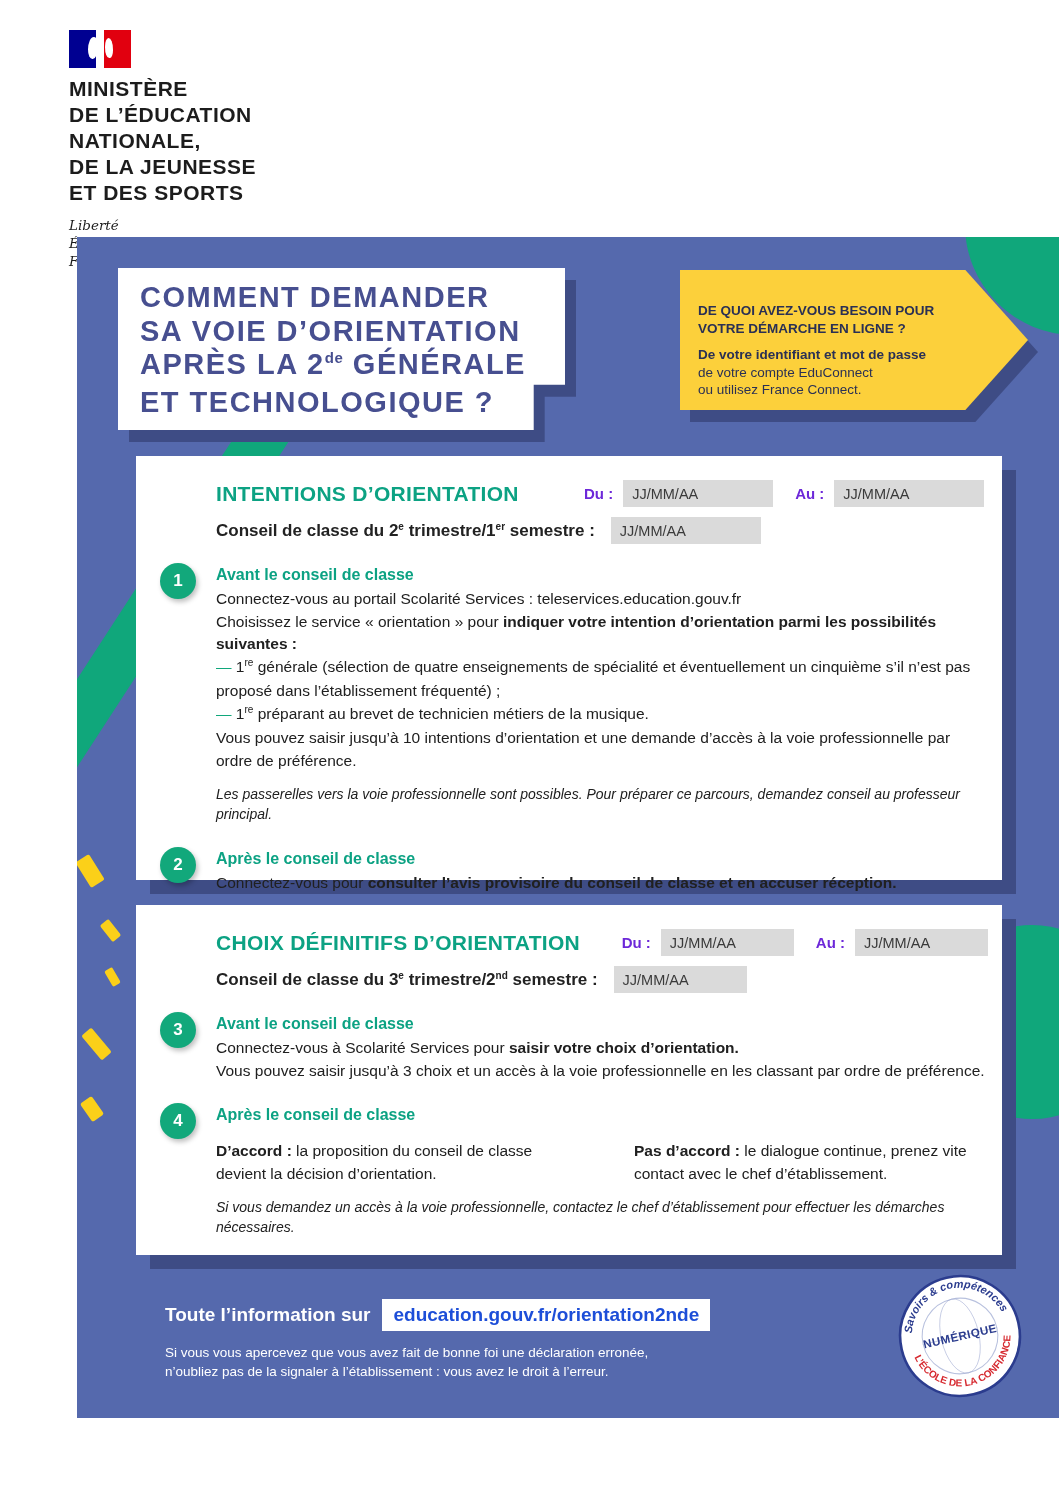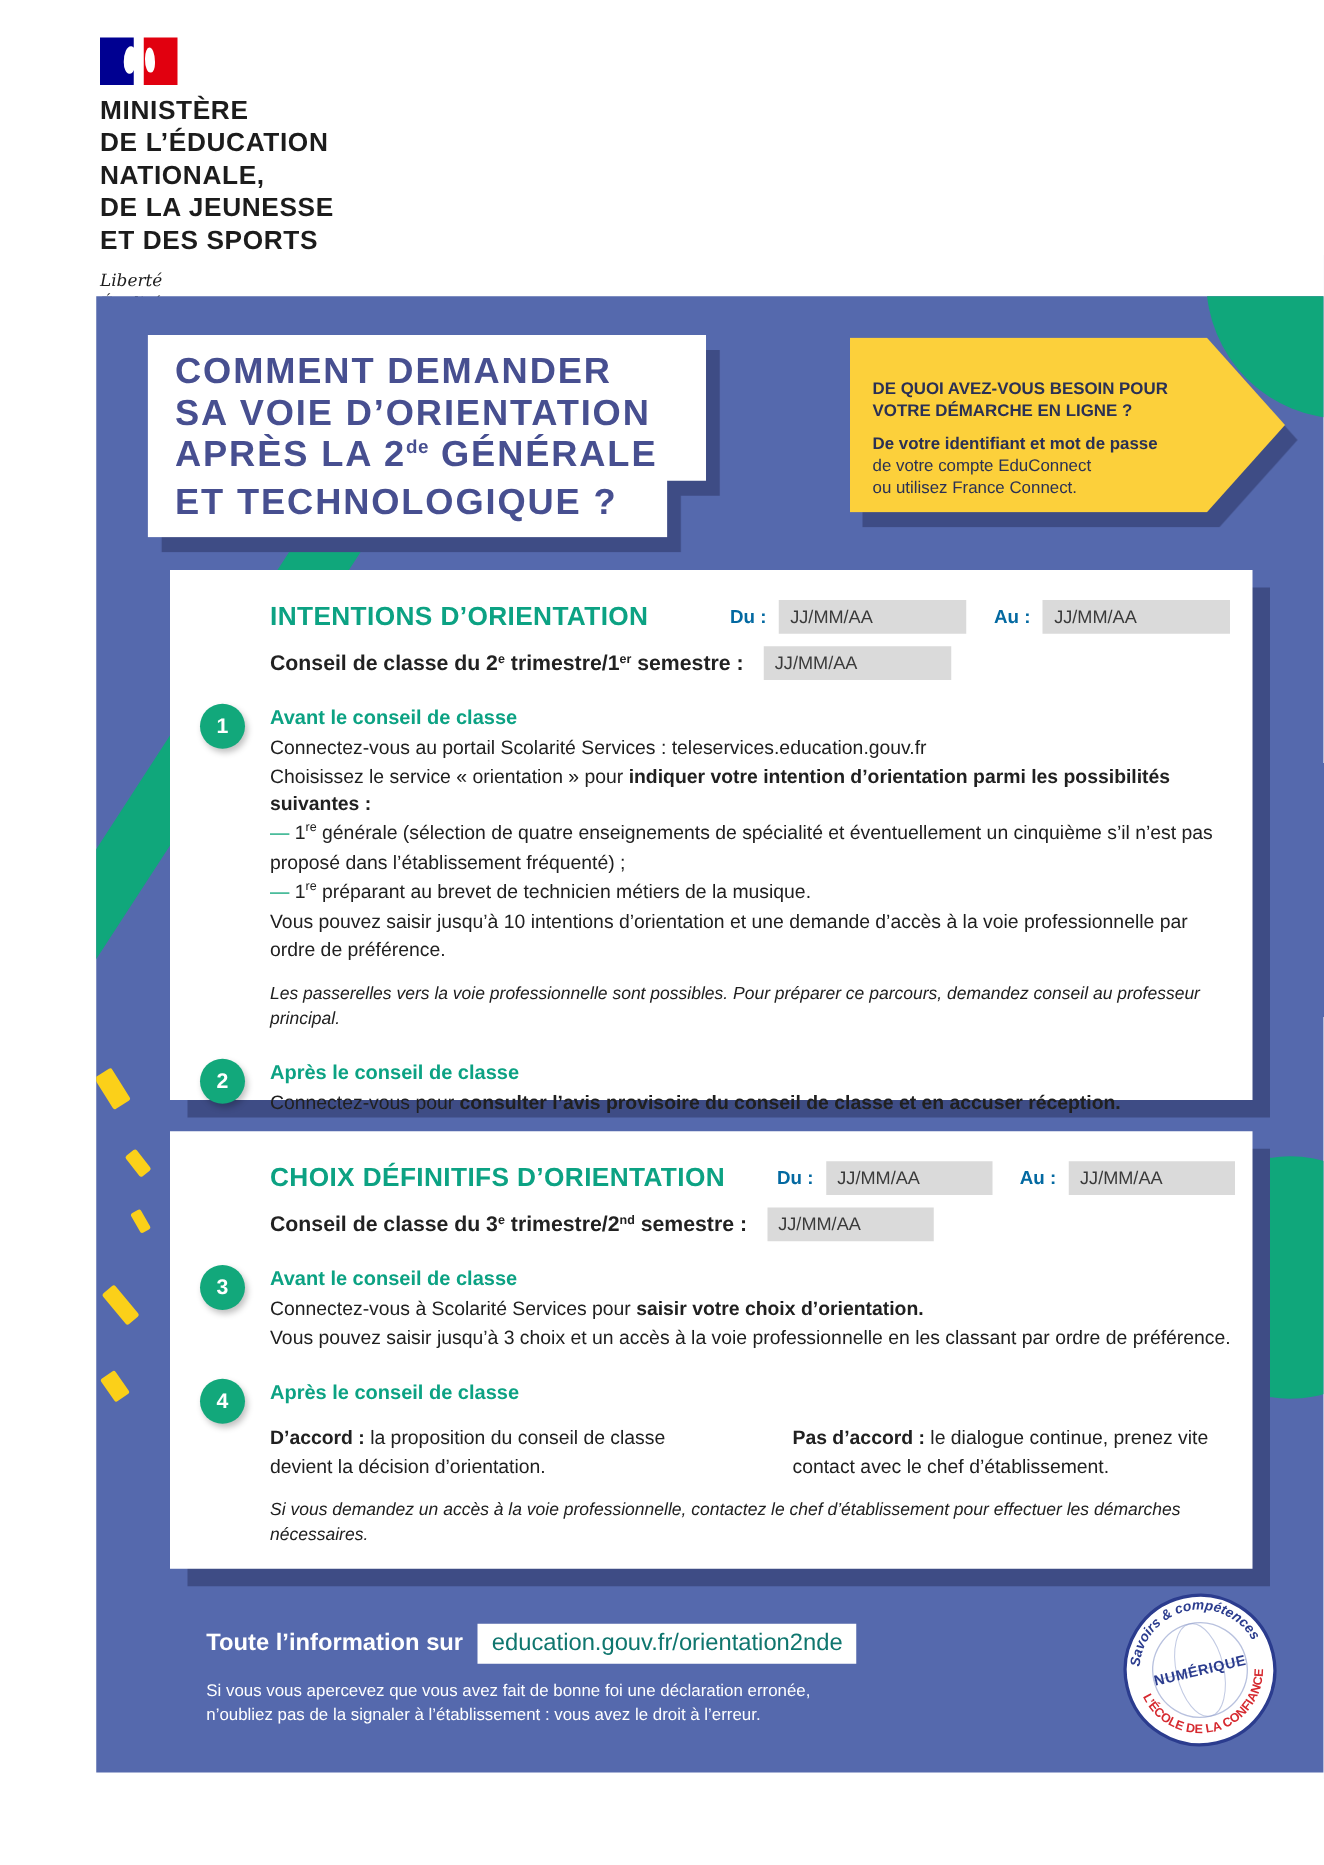--- a/index.html
+++ b/index.html
@@ -1,20 +1,20 @@
 <!DOCTYPE html>
 <html lang="fr"><head>
 <meta charset="utf-8">
 <style>
   html,body{margin:0;padding:0;background:#fff;}
   .page{position:relative;width:1059px;height:1492px;background:#ffffff;overflow:hidden;
         font-family:"Liberation Sans", sans-serif;}
 
   
-  .gov-block{position:absolute;left:80px;top:30px;}
+  .gov-block{position:absolute;left:69px;top:30px;}
   .flag{display:flex;width:64px;height:38px;margin-bottom:8px;}
   .flag .b{width:27px;background:#000091;position:relative;}
   .flag .b::after{content:"";position:absolute;right:-2px;top:7px;width:10px;height:22px;
                   background:#fff;border-radius:60% 40% 55% 45%;}
   .flag .w{width:8px;background:#fff;}
   .flag .r{width:27px;background:#e1000f;position:relative;}
   .flag .r::before{content:"";position:absolute;left:1px;top:8px;width:8px;height:20px;
                    background:#fff;border-radius:45% 60% 40% 55%;}
   .ministry{font-weight:bold;font-size:21px;line-height:26px;letter-spacing:.5px;color:#1c1c1c;}
   .ministry span{display:block;}
@@ -60,21 +60,21 @@
 
   
   .card{position:absolute;left:59px;width:866px;background:#ffffff;z-index:2;
         box-shadow:14px 14px 0 #3e4c85;box-sizing:border-box;
         padding:24px 14px 20px 80px;color:#202020;}
   .card1{top:219px;height:424px;}
   .card2{top:668px;height:350px;}
 
   .card-head{display:flex;align-items:center;}
   .card-title{font-weight:bold;font-size:21px;letter-spacing:.3px;color:#0ca283;}
-  .date-label{font-weight:bold;font-size:15px;color:#0369a1;margin:0 10px 0 22px;white-space:nowrap;}
+  .date-label{font-weight:bold;font-size:15px;color:#6d28d9;margin:0 10px 0 22px;white-space:nowrap;}
   .date-field{display:inline-flex;align-items:center;width:150px;height:27px;background:#dadada;
               padding:0 9px;box-sizing:border-box;font-size:14.5px;color:#3a3a3a;flex:none;}
   .date-field.small{width:133px;}
   .conseil-row{display:flex;align-items:center;margin-top:10px;}
   .conseil-text{font-weight:bold;font-size:17px;color:#222;}
   .sup{font-size:10px;position:relative;top:-6px;}
   .conseil-row .date-field{margin-left:16px;}
 
   .step{position:relative;margin-top:22px;}
   .step-num{position:absolute;left:-56px;top:-3px;width:36px;height:36px;border-radius:50%;
@@ -88,21 +88,21 @@
   .note{font-style:italic;font-size:14px;line-height:20px;margin-top:12px;color:#202020;}
   .accord-row{display:flex;margin-top:16px;}
   .accord-col{font-size:15.5px;line-height:22.5px;}
   .accord-col.left{width:352px;margin-right:66px;}
   .accord-col.right{width:340px;}
   .accord-col .bold{font-weight:bold;}
 
   
   .footer-row{position:absolute;left:88px;top:1062px;z-index:3;display:flex;align-items:center;}
   .footer-label{color:#fff;font-weight:bold;font-size:19px;margin-right:12px;}
-  .footer-url{background:#fff;color:#0f766e;font-weight:normal;font-size:19px;padding:5px 11px;text-align:center;}
+  .footer-url{background:#fff;color:#1d4ed8;font-weight:bold;font-size:19px;padding:5px 11px;text-align:center;}
   .footer-note{position:absolute;left:88px;top:1106px;z-index:3;color:#fff;
                font-size:13.5px;line-height:19px;}
   .footer-note span{display:block;}
 
   
   .badge{position:absolute;left:820px;top:1036px;width:126px;height:126px;z-index:3;
          transform:rotate(-13deg);}
 </style>
 </head>
 <body>

